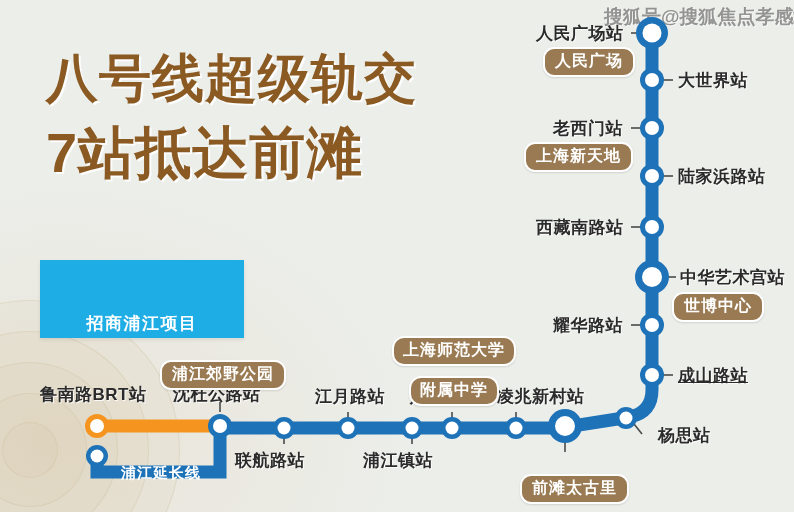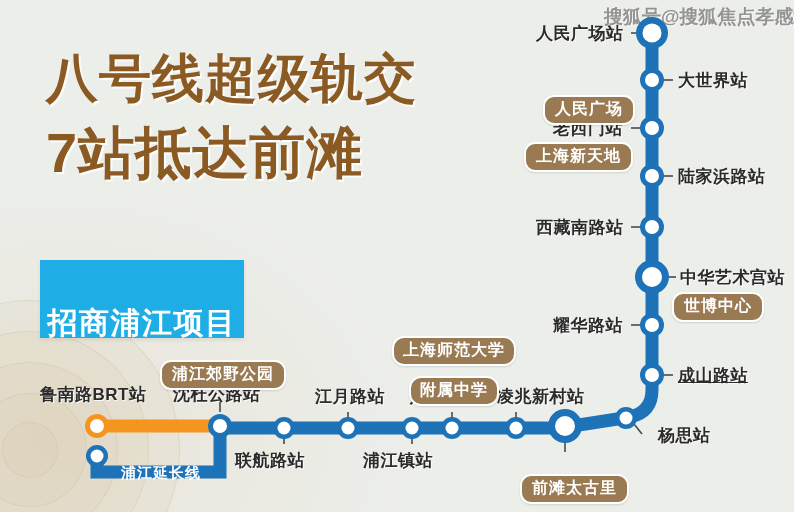--- a/index.html
+++ b/index.html
@@ -58,21 +58,21 @@
 
   
   .project-box {
     position:absolute; left:40px; top:260px;
     width:204px; height:78px;
     background:#1eade4;
     display:flex; align-items:center; justify-content:center;
     box-shadow:0 2px 4px rgba(0,0,0,0.08);
   }
   .project-box span {
-    color:#ffffff; font-size:30px; font-weight:bold; letter-spacing:1.5px;
+    color:#ffffff; font-size:17px; font-weight:bold; letter-spacing:1.5px;
     white-space:nowrap;
     margin-top:48px;
   }
 
   
   .watermark {
     position:absolute; left:604px; top:4px;
     font-size:19px; font-weight:bold; white-space:nowrap;
     color:rgba(70,70,70,0.55);
     text-shadow:1px 1px 0 rgba(255,255,255,0.6);
@@ -236,21 +236,21 @@
   <div class="stn-label" style="left:646px; top:424px;margin-left:12px;">杨思站</div>
 
   <div class="stn-label" style="left:40px;  top:383px;">鲁南路BRT站</div>
   <div class="stn-label" style="left:173px; top:383px;">沈杜公路站</div>
   <div class="stn-label" style="left:235px; top:449px;">联航路站</div>
   <div class="stn-label" style="left:303px; top:385px;margin-left:12px;">江月路站</div>
   <div class="stn-label" style="left:363px; top:449px;">浦江镇站</div>
   <div class="stn-label" style="left:410px; top:385px;">芦恒路站</div>
   <div class="stn-label" style="left:497px; top:385px;">凌兆新村站</div>
 
-  <div class="badge" style="left:543px; top:47px;margin-top:48px;">人民广场</div>
+  <div class="badge" style="left:543px; top:47px;">人民广场</div>
   <div class="badge" style="left:524px; top:142px;">上海新天地</div>
   <div class="badge" style="left:672px; top:292px;">世博中心</div>
   <div class="badge" style="left:160px; top:360px;">浦江郊野公园</div>
   <div class="badge" style="left:520px; top:474px;">前滩太古里</div>
 
   <div class="badge-group" style="left:392px; top:336px;">
     <div class="badge stack">上海师范大学</div>
     <div class="badge stack">附属中学</div>
   </div>
 

